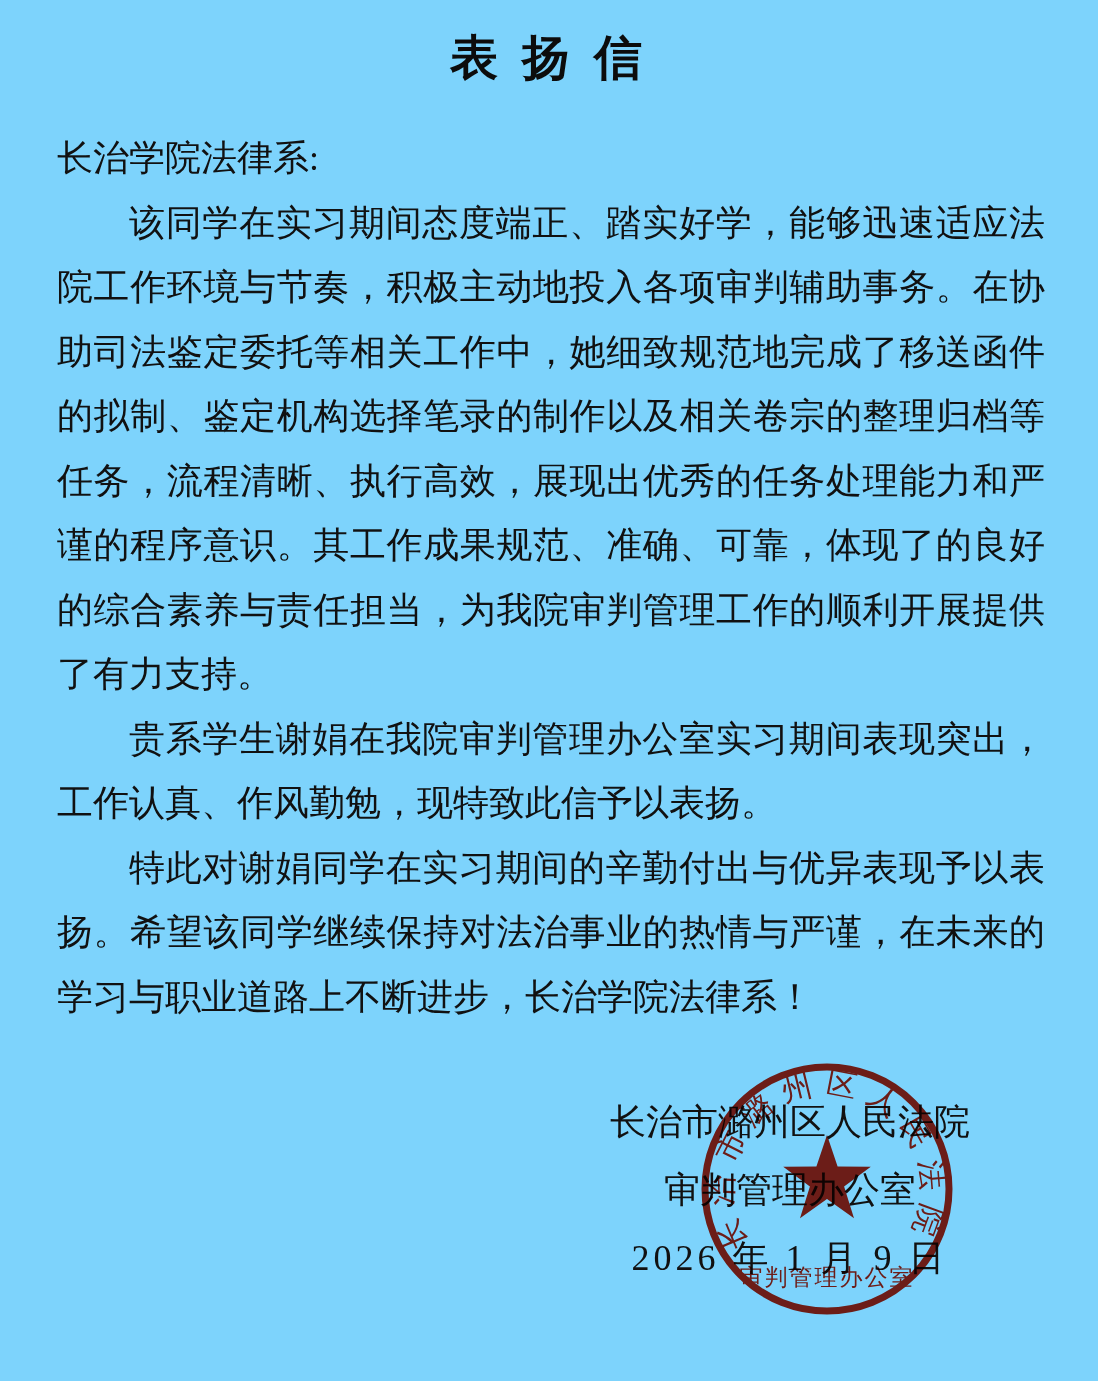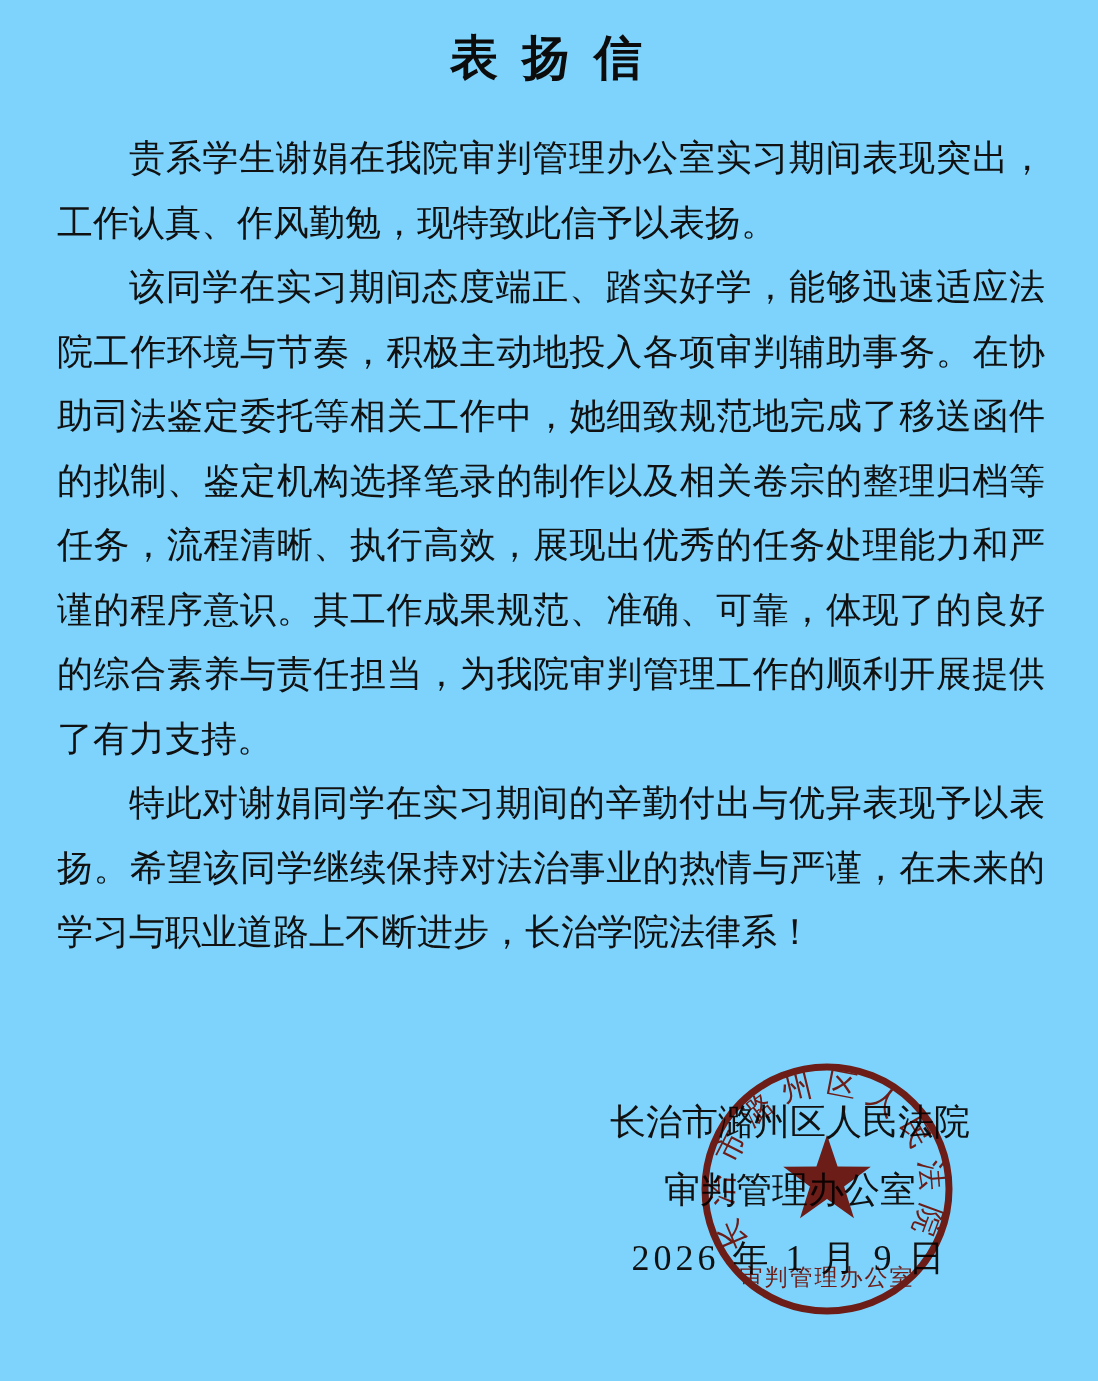--- a/index.html
+++ b/index.html
@@ -64,22 +64,23 @@
   }
 </style>
 </head>
 <body>
 
 <div class="page">
 
   <h1 class="letter-title">表 扬 信</h1>
 
   <div class="letter-body">
+    <p class="salutation">长治学院法律系:</p>
+    <p class="para">该同学在实习期间态度端正、踏实好学，能够迅速适应法院工作环境与节奏，积极主动地投入各项审判辅助事务。在协助司法鉴定委托等相关工作中，她细致规范地完成了移送函件的拟制、鉴定机构选择笔录的制作以及相关卷宗的整理归档等任务，流程清晰、执行高效，展现出优秀的任务处理能力和严谨的程序意识。其工作成果规范、准确、可靠，体现了的良好的综合素养与责任担当，为我院审判管理工作的顺利开展提供了有力支持。</p>
     <p class="para">贵系学生谢娟在我院审判管理办公室实习期间表现突出，工作认真、作风勤勉，现特致此信予以表扬。</p>
-    <p class="para">该同学在实习期间态度端正、踏实好学，能够迅速适应法院工作环境与节奏，积极主动地投入各项审判辅助事务。在协助司法鉴定委托等相关工作中，她细致规范地完成了移送函件的拟制、鉴定机构选择笔录的制作以及相关卷宗的整理归档等任务，流程清晰、执行高效，展现出优秀的任务处理能力和严谨的程序意识。其工作成果规范、准确、可靠，体现了的良好的综合素养与责任担当，为我院审判管理工作的顺利开展提供了有力支持。</p>
     <p class="para">特此对谢娟同学在实习期间的辛勤付出与优异表现予以表扬。希望该同学继续保持对法治事业的热情与严谨，在未来的学习与职业道路上不断进步，长治学院法律系！</p>
   </div>
 
   <div class="signature-block">
     <div class="org-line">长治市潞州区人民法院</div>
     <div class="org-line">审判管理办公室</div>
     <div class="date-line">2026 年 1 月 9 日</div>
   </div>
 
   <svg class="seal" viewBox="0 0 260 260">

